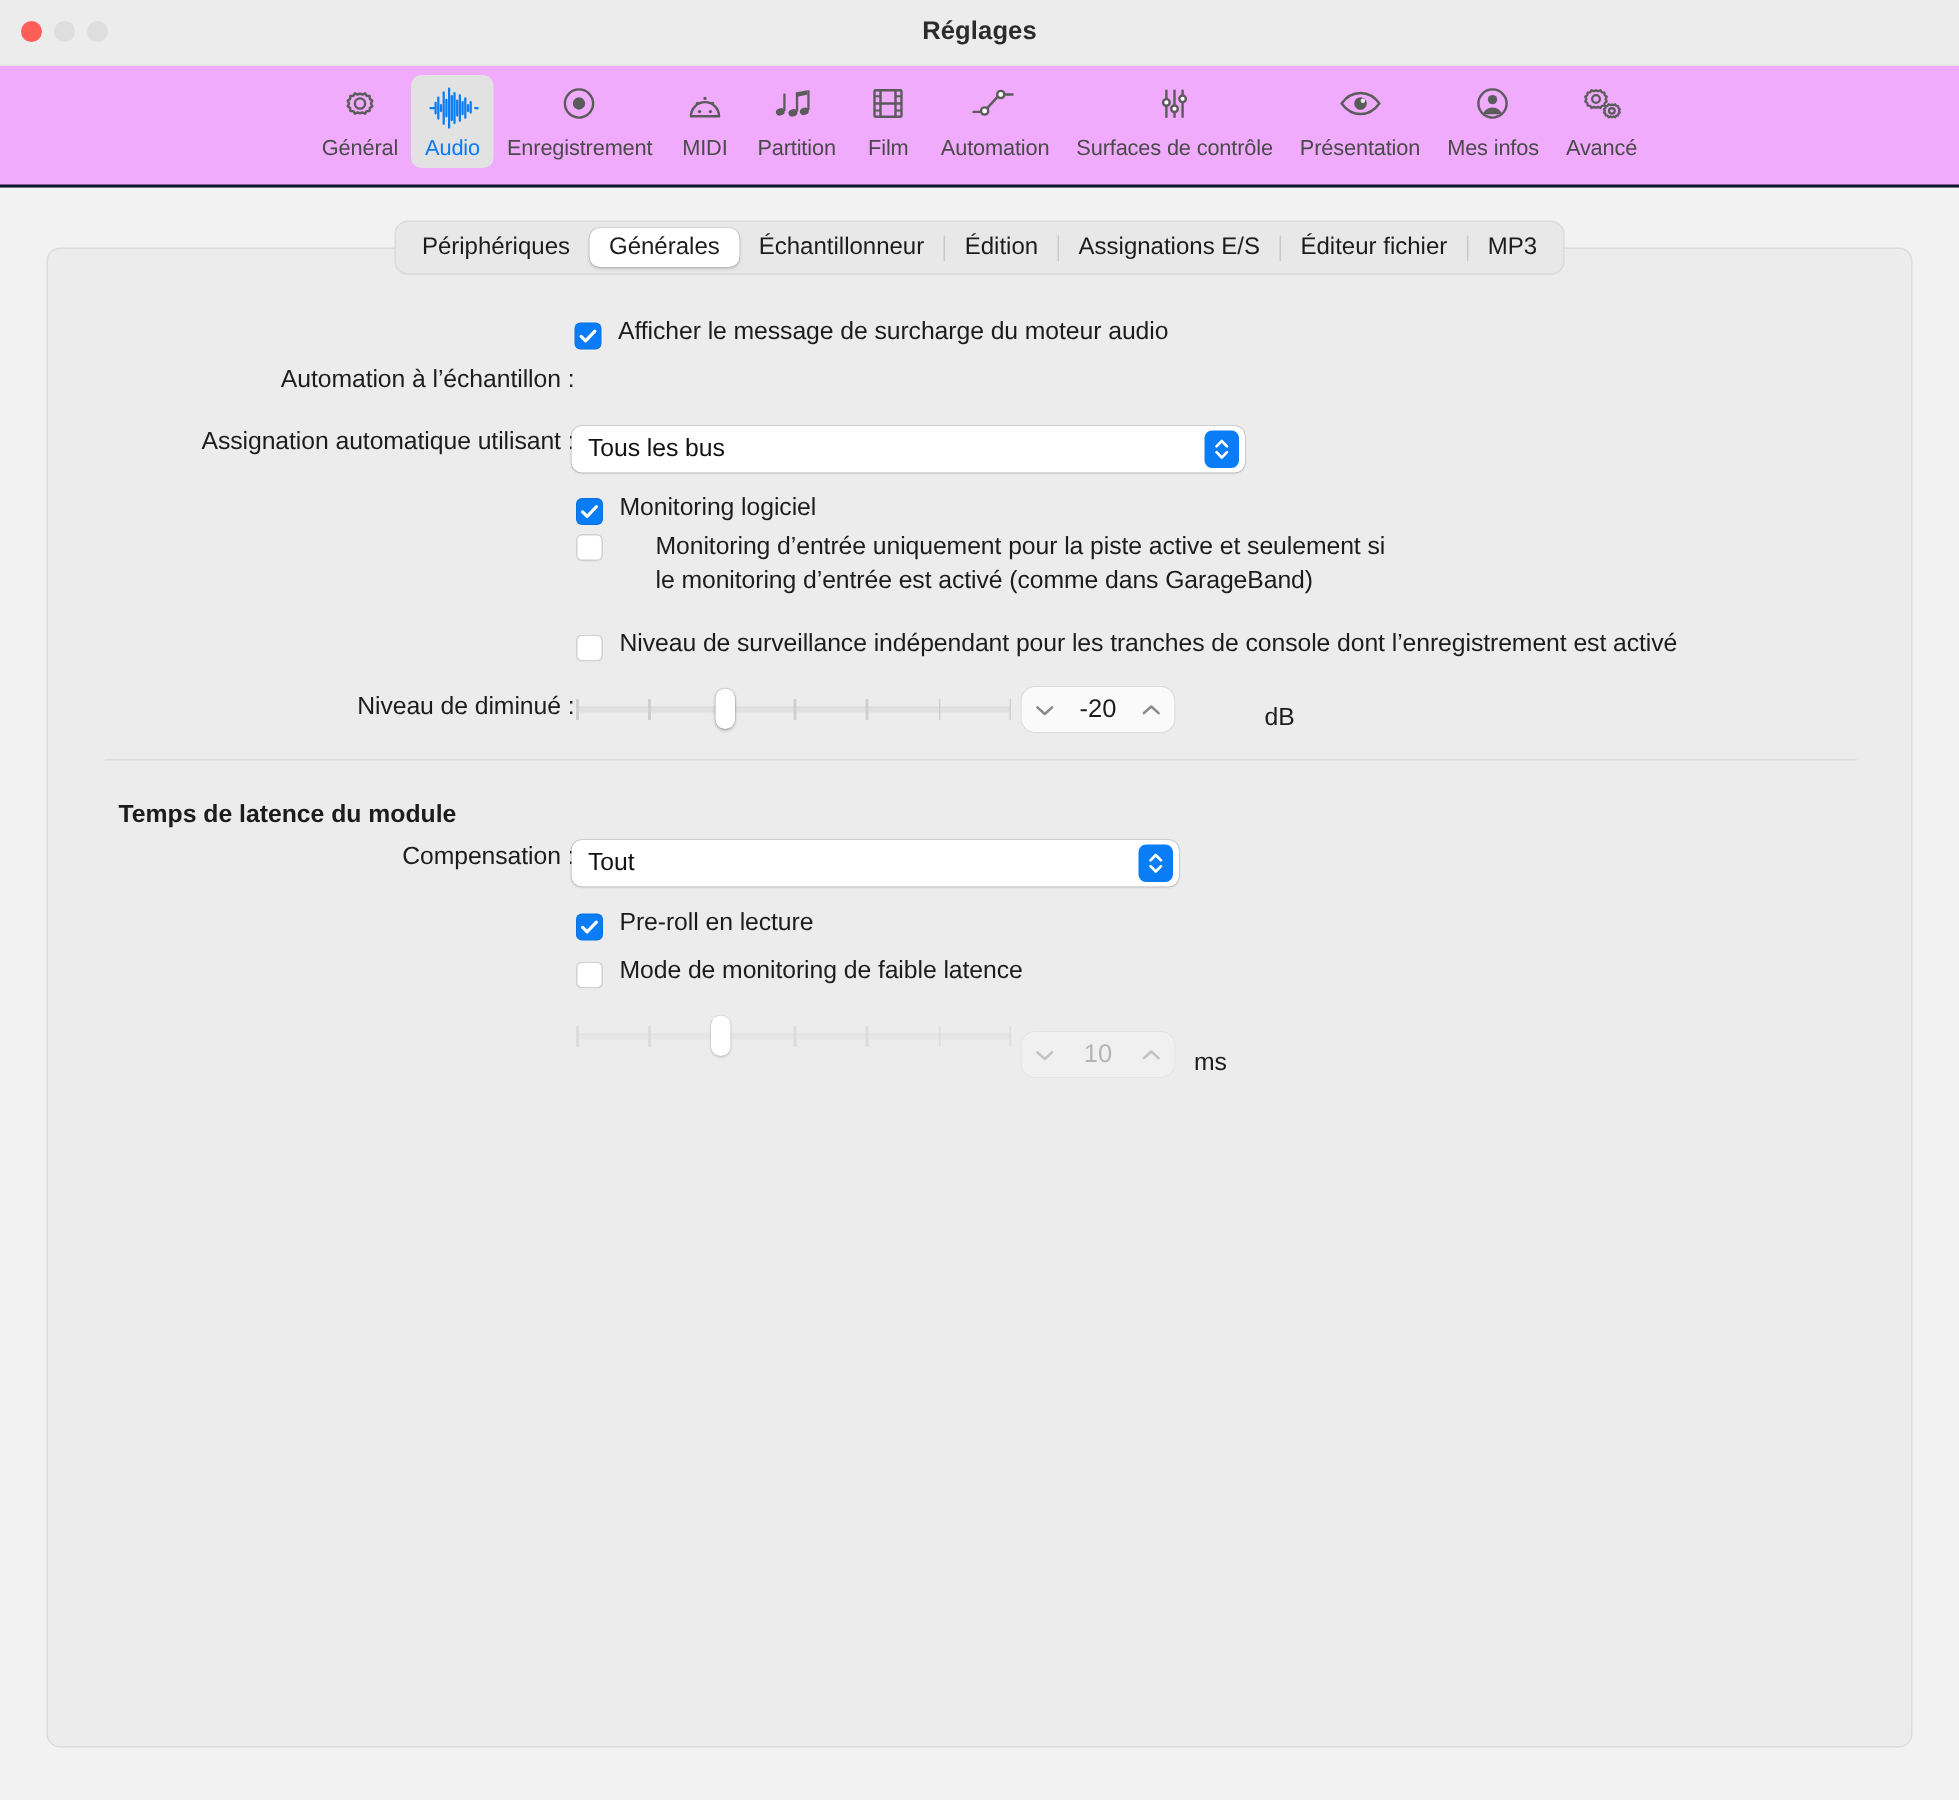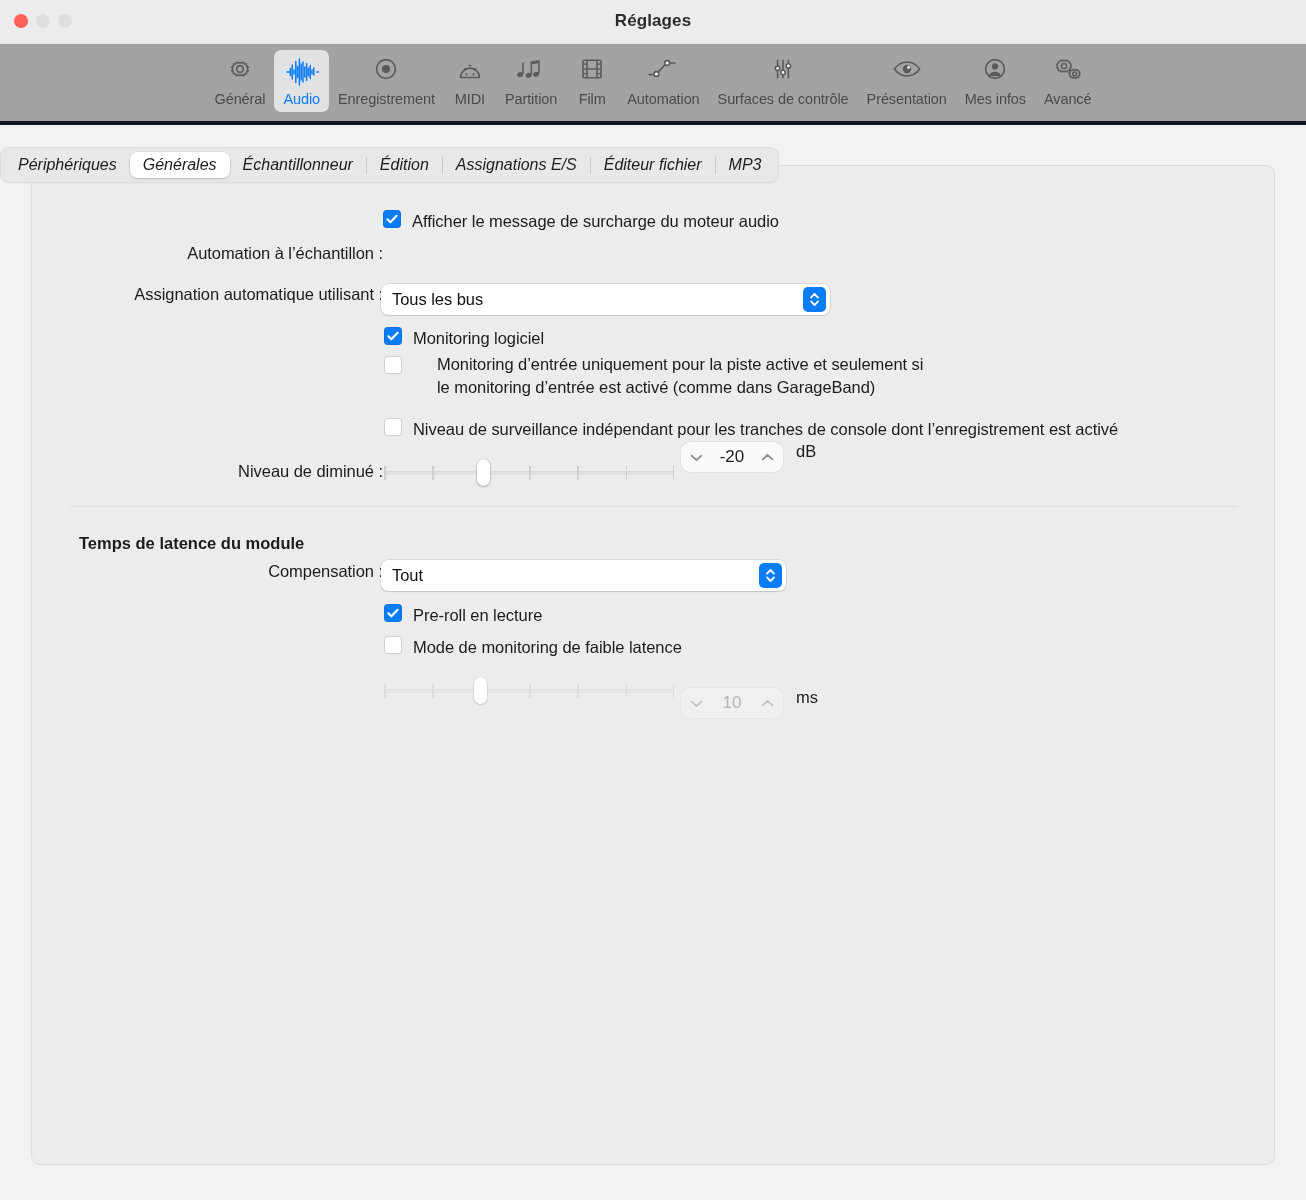--- a/index.html
+++ b/index.html
@@ -34,22 +34,22 @@
   #win-title {
     position: absolute; left: 0; right: 0; top: 11px;
     text-align: center;
     font-size: 17px; font-weight: 700; color: #2b2b2b;
     letter-spacing: .1px;
   }
 
   
   #toolbar {
     height: 81px;
-    background: #a3a3a3;
-    border-bottom: 4px solid #0f172a;
+    background: #f0abfc;
+    border-bottom: 2px solid #0f172a;
     display: flex;
     align-items: flex-start;
     justify-content: center;
     padding-top: 6px;
     gap: 0px;
   }
   .tbitem {
     display: flex; flex-direction: column;
     align-items: center; justify-content: flex-start;
     padding: 6px 9px 5px 9px;
@@ -66,23 +66,23 @@
     white-space: nowrap;
     letter-spacing: -.1px;
   }
   .tbitem.selected .tblabel { color: #0a7cf5; }
 
   
   #tabwrap {
     position: relative;
     height: 40px;
     display: flex;
+    justify-content: center;
     margin-top: 22px;
     z-index: 3;
-    font-style: italic;
   }
   #tabs {
     display: flex; align-items: center;
     height: 36px;
     background: #e8e8e8;
     border: 1px solid #dcdcdc;
     border-radius: 9px;
     padding: 3px 4px;
     box-shadow: 0 0.5px 0 rgba(0,0,0,.05);
   }
@@ -104,21 +104,21 @@
   #panel {
     position: absolute;
     left: 31px; top: 165px;
     width: 1244px; height: 1000px;
     background: #ececec;
     border: 1px solid #dcdcdc;
     border-radius: 9px;
   }
 
   
-  .row { position: absolute; display: flex; align-items: flex-start; }
+  .row { position: absolute; display: flex; align-items: flex-end; }
   .lbl {
     font-size: 16.5px; color: #1c1c1c;
     text-align: right;
     white-space: nowrap;
     letter-spacing: -.05px;
   }
 
   
   .cb {
     width: 18px; height: 18px;
@@ -428,21 +428,21 @@
       <div class="track"></div>
       <div class="tick" style="left:0%;"></div>
       <div class="tick" style="left:16.6%;"></div>
       <div class="tick" style="left:33.3%;"></div>
       <div class="tick" style="left:50%;"></div>
       <div class="tick" style="left:66.6%;"></div>
       <div class="tick" style="left:83.3%;"></div>
       <div class="tick" style="left:99.5%;"></div>
       <div class="knob" style="left:32%;"></div>
     </div>
-    <div class="row" style="left:649px; top:276px;">
+    <div class="row" style="left:649px; top:292px;gap:47px;">
       <div class="stepper">
         <svg width="13" height="9" viewBox="0 0 13 9" fill="none" stroke="#8a8a8a" stroke-width="1.7" stroke-linecap="round" stroke-linejoin="round">
             <path d="M1.6 2.6 6.5 7 11.4 2.6"></path>
           </svg>
         <div class="num">-20</div>
         <svg width="13" height="9" viewBox="0 0 13 9" fill="none" stroke="#8a8a8a" stroke-width="1.7" stroke-linecap="round" stroke-linejoin="round">
             <path d="M1.6 6.4 6.5 2 11.4 6.4"></path>
           </svg>
       </div>
       <div class="unit">dB</div>

